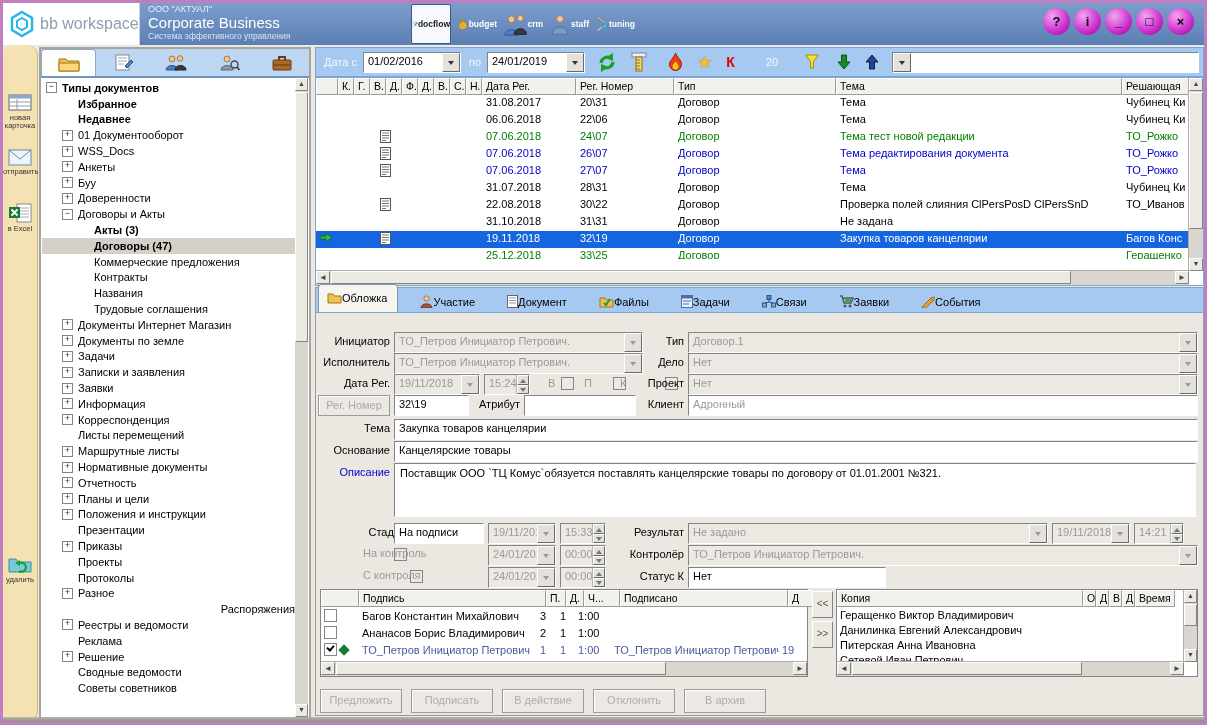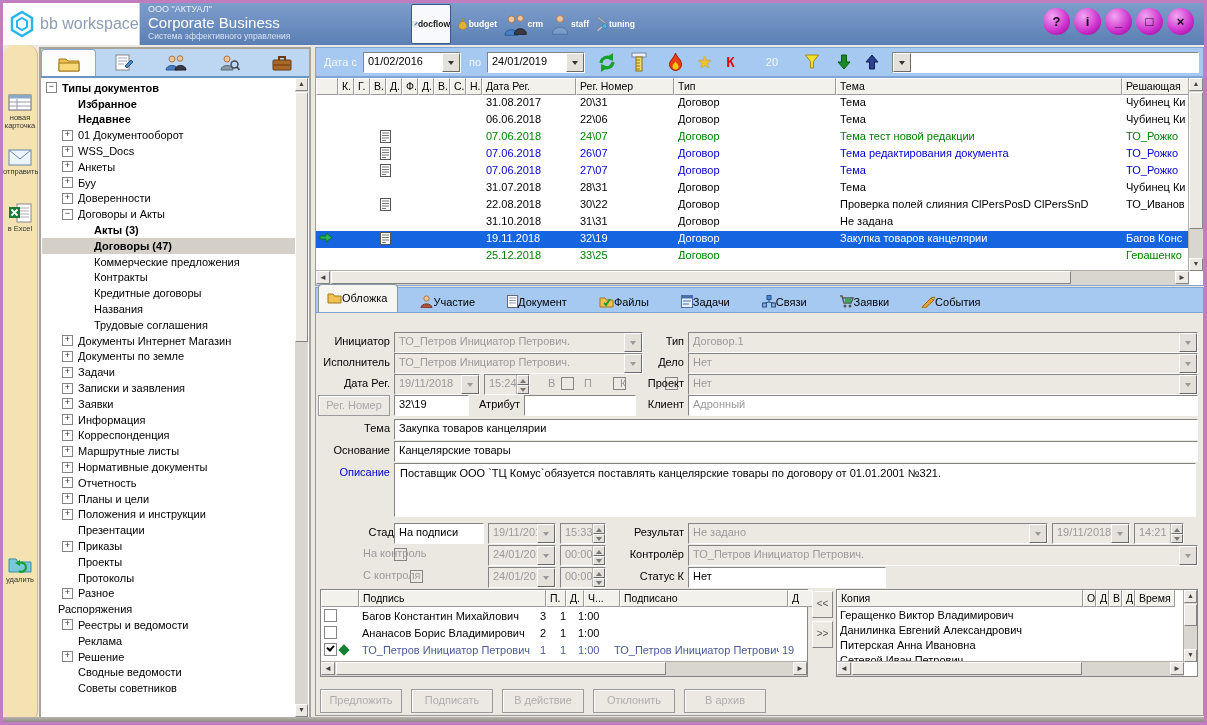--- a/index.html
+++ b/index.html
@@ -284,28 +284,24 @@
         <div class="trow" style="padding-left: 36px;">
           <span class="tsp"></span>
           <span class="tlabel">Коммерческие предложения</span>
         </div>
         <div class="trow" style="padding-left: 36px;">
           <span class="tsp"></span>
           <span class="tlabel">Контракты</span>
         </div>
         <div class="trow" style="padding-left: 36px;">
           <span class="tsp"></span>
-          <span class="tlabel">Кредитные договоры</span>
+          <span class="tlabel">Названия</span>
         </div>
         <div class="trow" style="padding-left: 36px;">
           <span class="tsp"></span>
-          <span class="tlabel">Названия</span>
-        </div>
-        <div class="trow" style="padding-left: 36px;">
-          <span class="tsp"></span>
           <span class="tlabel">Трудовые соглашения</span>
         </div>
         <div class="trow" style="padding-left: 20px;">
           <span class="texp">+</span>
           <span class="tlabel">Документы Интернет Магазин</span>
         </div>
         <div class="trow" style="padding-left: 20px;">
           <span class="texp">+</span>
           <span class="tlabel">Документы по земле</span>
         </div>
@@ -323,20 +319,24 @@
         </div>
         <div class="trow" style="padding-left: 20px;">
           <span class="texp">+</span>
           <span class="tlabel">Информация</span>
         </div>
         <div class="trow" style="padding-left: 20px;">
           <span class="texp">+</span>
           <span class="tlabel">Корреспонденция</span>
         </div>
         <div class="trow" style="padding-left: 20px;">
+          <span class="tsp"></span>
+          <span class="tlabel">Листы перемещений</span>
+        </div>
+        <div class="trow" style="padding-left: 20px;">
           <span class="texp">+</span>
           <span class="tlabel">Маршрутные листы</span>
         </div>
         <div class="trow" style="padding-left: 20px;">
           <span class="texp">+</span>
           <span class="tlabel">Нормативные документы</span>
         </div>
         <div class="trow" style="padding-left: 20px;">
           <span class="texp">+</span>
           <span class="tlabel">Отчетность</span>
@@ -362,21 +362,21 @@
           <span class="tlabel">Проекты</span>
         </div>
         <div class="trow" style="padding-left: 20px;">
           <span class="tsp"></span>
           <span class="tlabel">Протоколы</span>
         </div>
         <div class="trow" style="padding-left: 20px;">
           <span class="texp">+</span>
           <span class="tlabel">Разное</span>
         </div>
-        <div class="trow" style="">
+        <div class="trow" style=" justify-content: flex-end;">
           <span class="tsp"></span>
           <span class="tlabel">Распоряжения</span>
         </div>
         <div class="trow" style="padding-left: 20px;">
           <span class="texp">+</span>
           <span class="tlabel">Реестры и ведомости</span>
         </div>
         <div class="trow" style="padding-left: 20px;">
           <span class="tsp"></span>
           <span class="tlabel">Реклама</span>

